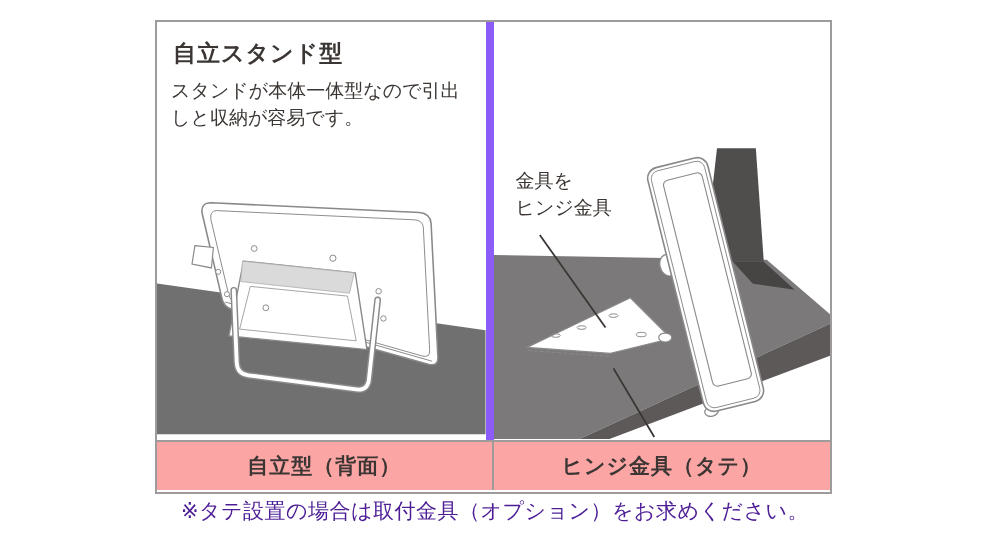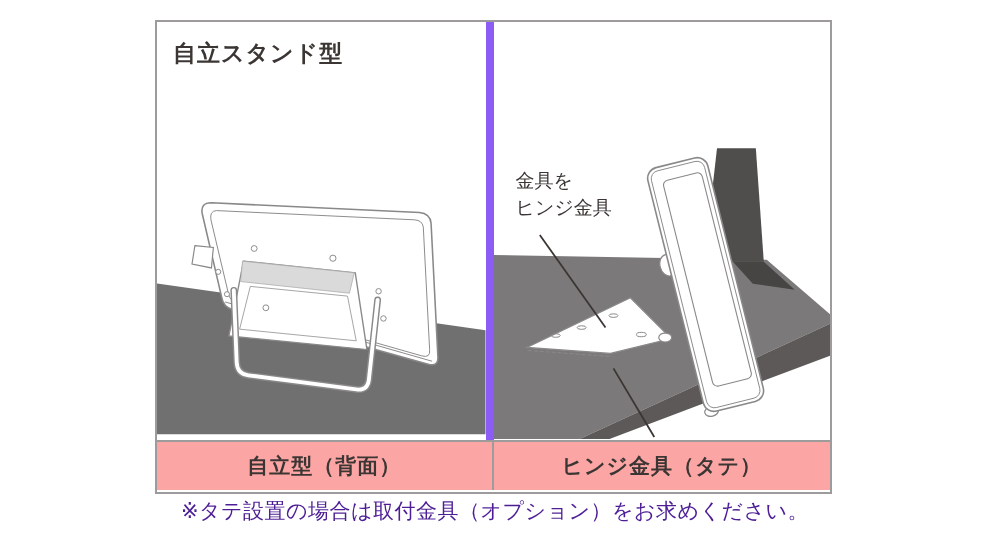--- a/index.html
+++ b/index.html
@@ -61,20 +61,24 @@
         <polygon points="89,240 204,252 216,331 74,317" fill="#ffffff" stroke="#8a8888" stroke-width="1.4"></polygon>
         <polygon points="88,240 203,252 198,273 86,261" fill="#dadada" stroke="#aeacac" stroke-width="0.8"></polygon>
         <polygon points="96,266 196,276 205,322 85,310" fill="none" stroke="#9a9898" stroke-width="0.9"></polygon>
         <circle cx="112" cy="288" r="3" fill="#ffffff" stroke="#8a8888" stroke-width="1"></circle>
 
         <path d="M 79,270 L 82,344 Q 82.5,356 94,357.5 L 205,372 Q 216.5,373.5 218,362 L 227,280" fill="none" stroke="#8a8888" stroke-width="7" stroke-linecap="round"></path>
         <path d="M 79,270 L 82,344 Q 82.5,356 94,357.5 L 205,372 Q 216.5,373.5 218,362 L 227,280" fill="none" stroke="#ffffff" stroke-width="4" stroke-linecap="round"></path>
       </svg>
       <div class="panel-text">
         <div class="panel-title">自立スタンド型</div>
+        <div class="panel-body">
+          <div>スタンドが本体一体型なので引出</div>
+          <div>しと収納が容易です。</div>
+        </div>
       </div>
     </div>
 
     <div class="panel panel-right">
       <svg class="scene" viewBox="0 0 338 418">
 
         <polygon points="0,233 274,238 338,293 338,302 86,418 0,418" fill="#7b7979"></polygon>
 
         <polygon points="86,418 338,302 338,334 116,418" fill="#5c5958"></polygon>
 

